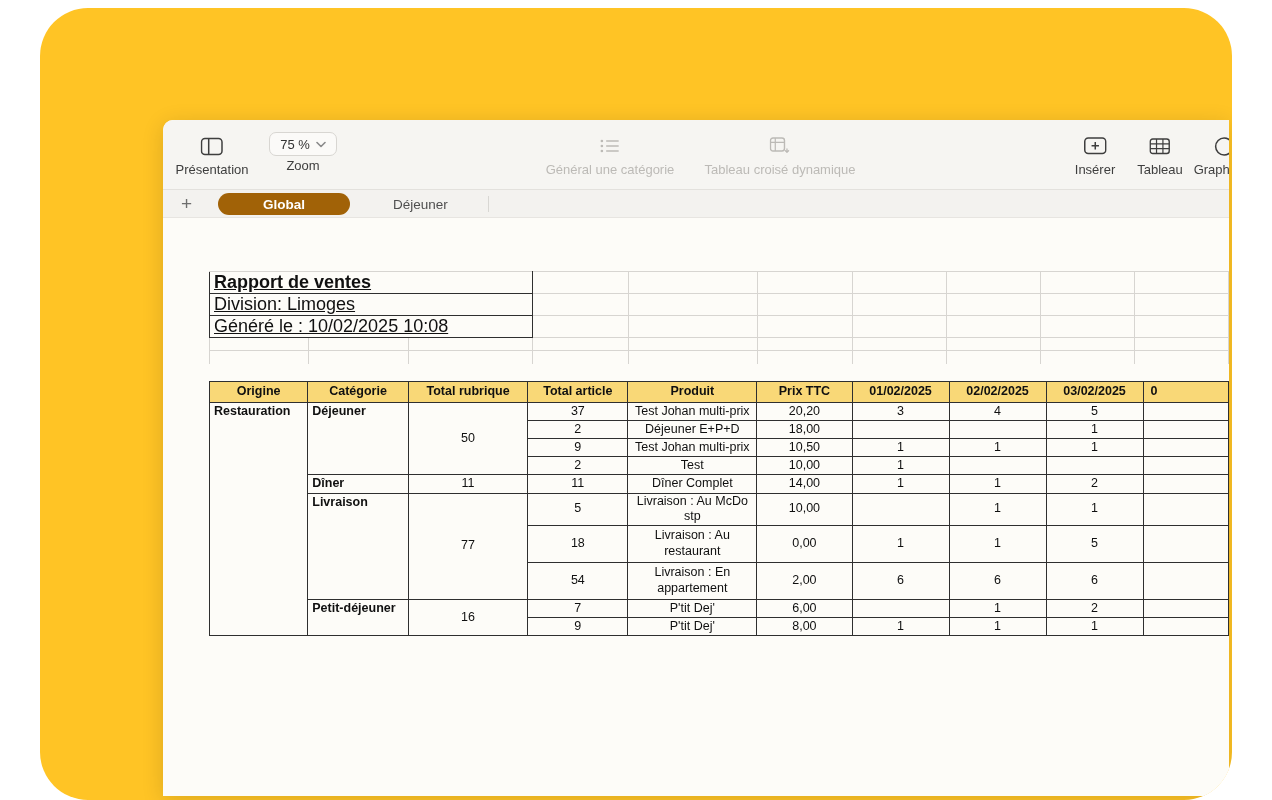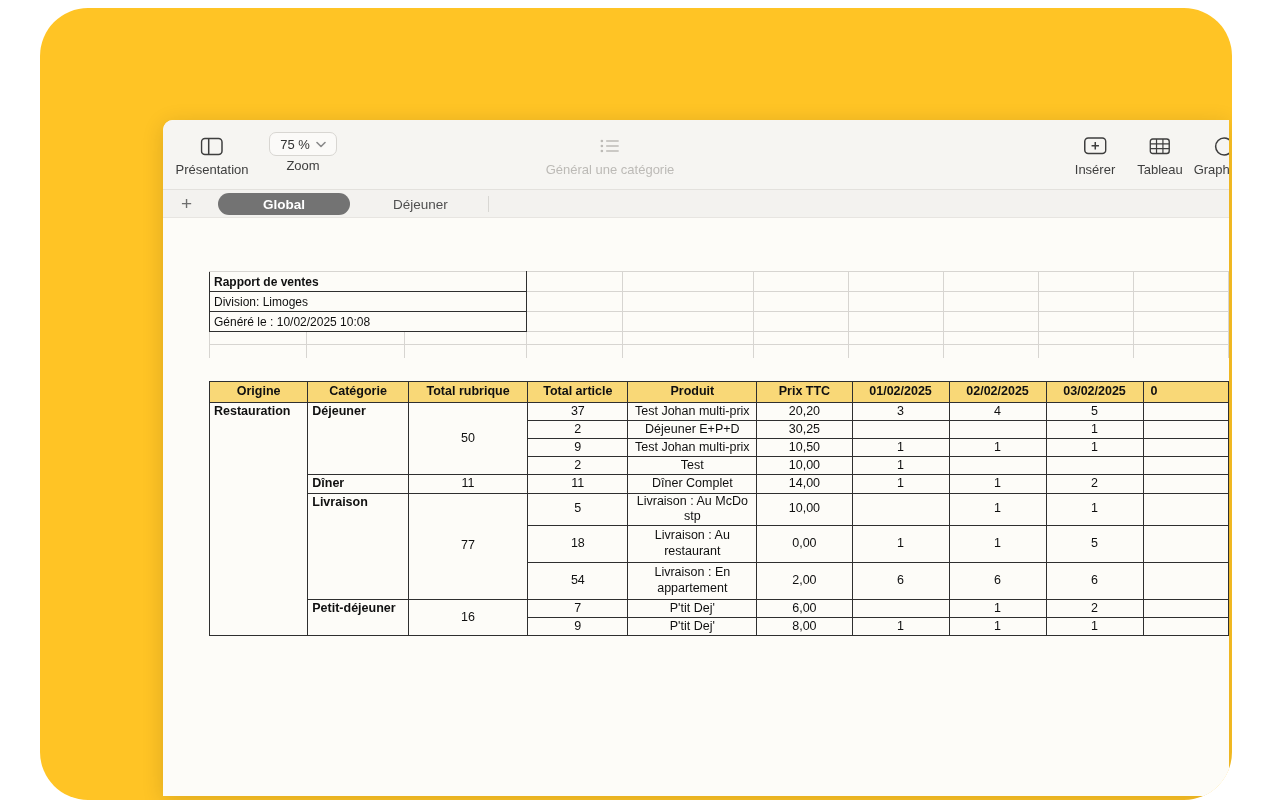--- a/index.html
+++ b/index.html
@@ -27,40 +27,40 @@
   .zoom-pill { height:24px; min-width:68px; padding:0 9px; background:#fbfaf8;
     border:1px solid #d8d6d2; border-radius:7px; display:flex; align-items:center;
     justify-content:center; gap:6px; font-size:13px; color:#333; }
 
   
   .tabbar { position:relative; height:28px; background:#f3f2ef;
     border-bottom:1px solid #e7e5e1; }
   .tab-add { position:absolute; left:18px; top:1px; font-size:19px; color:#6e6e6e;
     line-height:26px; cursor:default; }
   .tab-active { position:absolute; left:55px; top:3px; width:132px; height:22px;
-    background:#737373; border-radius:11px; color:#ffffff; font-size:13.5px;
+    background:#a16207; border-radius:11px; color:#ffffff; font-size:13.5px;
     font-weight:bold; display:flex; align-items:center; justify-content:center; }
   .tab-inactive { position:absolute; left:230px; top:0; height:28px;
     display:flex; align-items:center; font-size:13.5px; color:#4f4f4f; }
   .tab-sep { position:absolute; left:325px; top:6px; width:1px; height:16px;
     background:#d8d7d3; }
 
   
   .canvas { position:relative; height:578px; background:#fdfcf8; }
   table.sheet { border-collapse:collapse; table-layout:fixed; position:absolute;
     left:46px; color:#101010; }
   .top-table { top:53px; }
   .main-table { top:163px;border-radius:21px; }
   .sheet td { overflow:hidden; }
 
   .top-table td.lt { border:1px solid #d7d5d1; }
   .top-table tr:first-child td { border-top:1px solid #d7d5d1; }
   .top-table tr:last-child td { border-bottom:none; }
-  .title-cell { border:1px solid #2f2f2f; font-size:12px; text-align:left;
-    padding:0 4px; white-space:nowrap; }
+  .title-cell { border:1px solid #2f2f2f; font-size:18px; text-align:left;
+    padding:0 4px; white-space:nowrap;text-decoration:underline; }
   .title-cell.b { font-weight:bold; }
 
   .main-table td { border:1px solid #2f2f2f; font-size:12.5px; text-align:center;
     vertical-align:middle; padding:0 3px; line-height:1.25; }
   .main-table td.hdr { background:#f9d877; font-weight:bold; font-size:12.5px;
     white-space:nowrap; }
   .main-table td.hdr.cut { text-align:left; padding-left:7px; }
   td.cat { text-align:left; vertical-align:top; font-weight:bold;
     padding:1px 4px; white-space:nowrap; }
   td.tot { font-weight:normal; }
@@ -100,20 +100,31 @@
                 <line x1="6.5" y1="3" x2="19" y2="3" stroke="#bcbab6" stroke-width="1.6"></line>
           <circle cx="2.2" cy="8" r="1.3" fill="#bcbab6"></circle>
                 <line x1="6.5" y1="8" x2="19" y2="8" stroke="#bcbab6" stroke-width="1.6"></line>
           <circle cx="2.2" cy="13" r="1.3" fill="#bcbab6"></circle>
                 <line x1="6.5" y1="13" x2="19" y2="13" stroke="#bcbab6" stroke-width="1.6"></line>
         </svg>
       </span>
       <span class="tb-label">Général une catégorie</span>
     </div>
 
+    <div class="tb-item disabled" style="left:617px">
+      <span class="tb-icon">
+        <svg width="21" height="19">
+          <rect x="1" y="1" width="14" height="13" rx="2.5" fill="none" stroke="#bcbab6" stroke-width="1.4"></rect>
+          <line x1="1" y1="5.4" x2="15" y2="5.4" stroke="#bcbab6" stroke-width="1.2"></line>
+          <line x1="5.8" y1="1" x2="5.8" y2="14" stroke="#bcbab6" stroke-width="1.2"></line>
+          <path d="M17.5 12 v3.2 l-1.6-1.4 m1.6 1.4 l1.6-1.4" fill="none" stroke="#bcbab6" stroke-width="1.3" stroke-linecap="round" stroke-linejoin="round"></path>
+        </svg>
+      </span>
+      <span class="tb-label">Tableau croisé dynamique</span>
+    </div>
 
     <div class="tb-item" style="left:932px">
       <span class="tb-icon">
         <svg width="23" height="18">
                 <rect x="1" y="1" width="21" height="15.5" rx="3.5" fill="none" stroke="#3e3e3e" stroke-width="1.5"></rect>
                 <line x1="11.5" y1="5" x2="11.5" y2="12.5" stroke="#3e3e3e" stroke-width="1.5"></line>
                 <line x1="7.8" y1="8.75" x2="15.2" y2="8.75" stroke="#3e3e3e" stroke-width="1.5"></line>
               </svg>
       </span>
       <span class="tb-label">Insérer</span>
@@ -256,21 +267,21 @@
         <td>Test Johan multi-prix</td>
         <td>20,20</td>
         <td>3</td>
         <td>4</td>
         <td>5</td>
         <td></td>
       </tr>
       <tr style="height:18px">
         <td>2</td>
         <td>Déjeuner E+P+D</td>
-        <td>30,25</td>
+        <td>18,00</td>
         <td></td>
         <td></td>
         <td>1</td>
         <td></td>
       </tr>
       <tr style="height:18px">
         <td>9</td>
         <td>Test Johan multi-prix</td>
         <td>10,50</td>
         <td>1</td>

